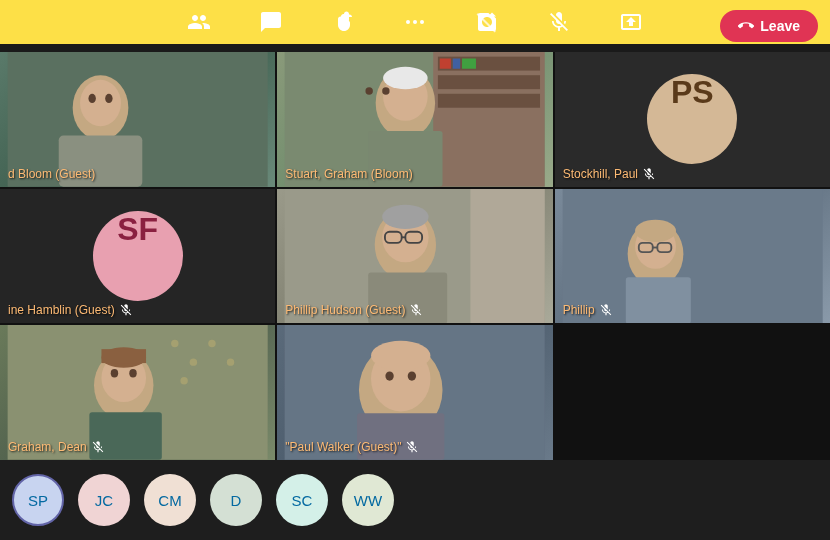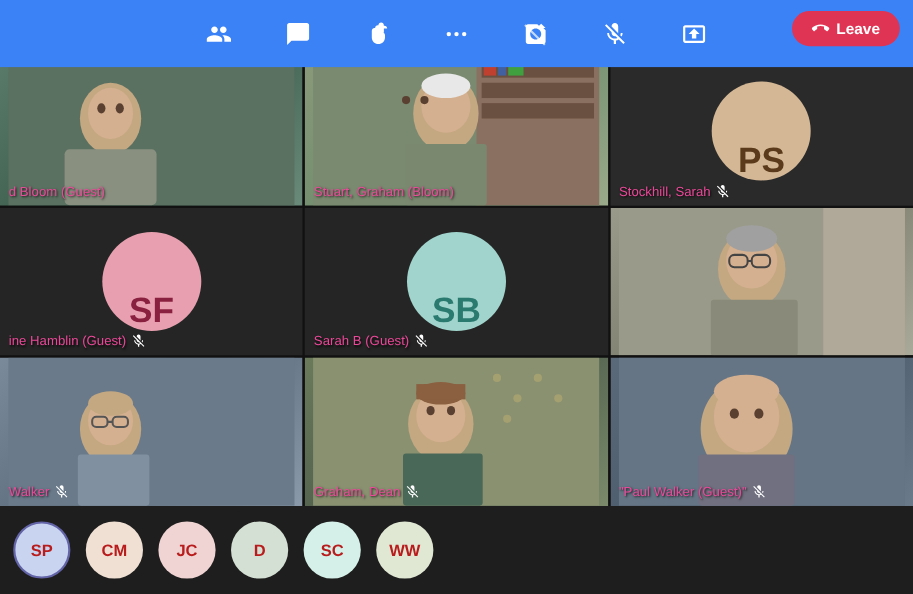--- a/index.html
+++ b/index.html
@@ -11,22 +11,22 @@
       overflow: hidden;
       position: relative;
     }
 
     
     .toolbar {
       position: absolute;
       top: 0;
       left: 0;
       right: 0;
-      height: 61px;
-      background: #3b82f6;
+      height: 44px;
+      background: #fde047;
       display: flex;
       align-items: center;
       justify-content: center;
       gap: 36px;
       z-index: 10;
     }
 
     .toolbar-icon {
       color: #fff;
       font-size: 20px;
@@ -76,21 +76,21 @@
       display: flex;
       align-items: center;
       justify-content: center;
     }
 
     
     .participant-label {
       position: absolute;
       bottom: 6px;
       left: 8px;
-      color: #ec4899;
+      color: #fdba74;
       font-size: 12px;
       font-weight: 500;
       text-shadow: 1px 1px 2px rgba(0,0,0,0.8);
       display: flex;
       align-items: center;
       gap: 4px;
       z-index: 5;
     }
 
     .mic-icon {
@@ -99,21 +99,21 @@
       display: inline-flex;
       align-items: center;
     }
 
     
     .avatar-circle {
       width: 90px;
       height: 90px;
       border-radius: 50%;
       display: flex;
-      align-items: flex-end;
+      align-items: flex-start;
       justify-content: center;
       font-size: 32px;
       font-weight: 600;
       color: white;
     }
 
     
     .video-bg-bloom {
       background: linear-gradient(135deg, #5a7a6a 0%, #3a5a4a 50%, #6a8a7a 100%);
       width: 100%;
@@ -184,22 +184,22 @@
     }
 
     .participant-avatar {
       width: 52px;
       height: 52px;
       border-radius: 50%;
       display: flex;
       align-items: center;
       justify-content: center;
       font-size: 15px;
-      font-weight: 700;
-      color: #b91c1c;
+      font-weight: 400;
+      color: #0369a1;
       flex-shrink: 0;
       cursor: pointer;
     }
 
     .participant-avatar.active {
       border: 2px solid #6264a7;
     }
   </style>
 </head>
 <body>
@@ -307,89 +307,84 @@
     <div class="participant-label">
       <span>Stuart, Graham (Bloom)</span>
     </div>
   </div>
 
   <div class="video-cell" style="background:#2a2a2a;">
     <div class="avatar-circle" style="background:#d4b896; color:#5a3a1a;">
       <span>PS</span>
     </div>
     <div class="participant-label">
-      <span>Stockhill, Sarah</span>
+      <span>Stockhill, Paul</span>
       <svg class="mic-icon" viewBox="0 0 24 24" fill="white">
         <path d="M19 11h-1.7c0 .74-.16 1.43-.43 2.05l1.23 1.23c.56-.98.9-2.09.9-3.28zm-4.02.17c0-.06.02-.11.02-.17V5c0-1.66-1.34-3-3-3S9 3.34 9 5v.18l5.98 5.99zM4.27 3L3 4.27l6.01 6.01V11c0 1.66 1.33 3 2.99 3 .22 0 .44-.03.65-.08l1.66 1.66c-.71.33-1.5.52-2.31.52-2.76 0-5.3-2.1-5.3-5.1H5c0 3.41 2.72 6.23 6 6.72V21h2v-3.28c.91-.13 1.77-.45 2.54-.9L19.73 21 21 19.73 4.27 3z"></path>
       </svg>
     </div>
   </div>
 
   <div class="video-cell" style="background:#252525;">
     <div class="avatar-circle" style="background:#e8a0b0; color:#8a2040;">
       <span>SF</span>
     </div>
     <div class="participant-label">
       <span>ine Hamblin (Guest)</span>
       <svg class="mic-icon" viewBox="0 0 24 24" fill="white">
         <path d="M19 11h-1.7c0 .74-.16 1.43-.43 2.05l1.23 1.23c.56-.98.9-2.09.9-3.28zm-4.02.17c0-.06.02-.11.02-.17V5c0-1.66-1.34-3-3-3S9 3.34 9 5v.18l5.98 5.99zM4.27 3L3 4.27l6.01 6.01V11c0 1.66 1.33 3 2.99 3 .22 0 .44-.03.65-.08l1.66 1.66c-.71.33-1.5.52-2.31.52-2.76 0-5.3-2.1-5.3-5.1H5c0 3.41 2.72 6.23 6 6.72V21h2v-3.28c.91-.13 1.77-.45 2.54-.9L19.73 21 21 19.73 4.27 3z"></path>
       </svg>
     </div>
   </div>
 
-  <div class="video-cell" style="background:#252525;">
-    <div class="avatar-circle" style="background:#a0d4cc; color:#2a7a70;">
-      <span>SB</span>
-    </div>
-    <div class="participant-label">
-      <span>Sarah B (Guest)</span>
-      <svg class="mic-icon" viewBox="0 0 24 24" fill="white">
-        <path d="M19 11h-1.7c0 .74-.16 1.43-.43 2.05l1.23 1.23c.56-.98.9-2.09.9-3.28zm-4.02.17c0-.06.02-.11.02-.17V5c0-1.66-1.34-3-3-3S9 3.34 9 5v.18l5.98 5.99zM4.27 3L3 4.27l6.01 6.01V11c0 1.66 1.33 3 2.99 3 .22 0 .44-.03.65-.08l1.66 1.66c-.71.33-1.5.52-2.31.52-2.76 0-5.3-2.1-5.3-5.1H5c0 3.41 2.72 6.23 6 6.72V21h2v-3.28c.91-.13 1.77-.45 2.54-.9L19.73 21 21 19.73 4.27 3z"></path>
-      </svg>
-    </div>
-  </div>
 
   <div class="video-cell">
     <div class="video-bg-phillip">
       <svg width="100%" height="100%" viewBox="0 0 280 145">
         <rect width="280" height="145" fill="#9a9a8a"></rect>
 
         <rect x="200" y="0" width="80" height="145" fill="#b0a898"></rect>
 
         <ellipse cx="130" cy="60" rx="33" ry="38" fill="#c4a882"></ellipse>
         <ellipse cx="130" cy="52" rx="25" ry="27" fill="#d4b090"></ellipse>
 
         <rect x="108" y="46" width="18" height="12" rx="5" fill="none" stroke="#444" stroke-width="2"></rect>
         <rect x="130" y="46" width="18" height="12" rx="5" fill="none" stroke="#444" stroke-width="2"></rect>
         <line x1="126" y1="52" x2="130" y2="52" stroke="#444" stroke-width="2"></line>
         <rect x="90" y="90" width="85" height="55" rx="3" fill="#8a8a7a"></rect>
 
         <ellipse cx="130" cy="30" rx="25" ry="13" fill="#a0a0a0"></ellipse>
       </svg>
     </div>
+    <div class="participant-label">
+      <span>Phillip Hudson (Guest)</span>
+      <svg class="mic-icon" viewBox="0 0 24 24" fill="white">
+        <path d="M19 11h-1.7c0 .74-.16 1.43-.43 2.05l1.23 1.23c.56-.98.9-2.09.9-3.28zm-4.02.17c0-.06.02-.11.02-.17V5c0-1.66-1.34-3-3-3S9 3.34 9 5v.18l5.98 5.99zM4.27 3L3 4.27l6.01 6.01V11c0 1.66 1.33 3 2.99 3 .22 0 .44-.03.65-.08l1.66 1.66c-.71.33-1.5.52-2.31.52-2.76 0-5.3-2.1-5.3-5.1H5c0 3.41 2.72 6.23 6 6.72V21h2v-3.28c.91-.13 1.77-.45 2.54-.9L19.73 21 21 19.73 4.27 3z"></path>
+      </svg>
+    </div>
   </div>
 
   <div class="video-cell">
     <div class="video-bg-martin">
       <svg width="100%" height="100%" viewBox="0 0 280 145">
         <rect width="280" height="145" fill="#6a7a8a"></rect>
 
         <ellipse cx="100" cy="70" rx="30" ry="35" fill="#c4a882"></ellipse>
         <ellipse cx="100" cy="62" rx="22" ry="24" fill="#d4b090"></ellipse>
 
         <rect x="82" y="58" width="15" height="10" rx="4" fill="none" stroke="#555" stroke-width="2"></rect>
         <rect x="102" y="58" width="15" height="10" rx="4" fill="none" stroke="#555" stroke-width="2"></rect>
         <line x1="97" y1="63" x2="102" y2="63" stroke="#555" stroke-width="2"></line>
 
         <ellipse cx="100" cy="45" rx="22" ry="12" fill="#c4a882"></ellipse>
         <rect x="68" y="95" width="70" height="50" rx="3" fill="#8090a0"></rect>
       </svg>
     </div>
     <div class="participant-label">
-      <span>Walker</span>
+      <span>Phillip</span>
       <svg class="mic-icon" viewBox="0 0 24 24" fill="white">
         <path d="M19 11h-1.7c0 .74-.16 1.43-.43 2.05l1.23 1.23c.56-.98.9-2.09.9-3.28zm-4.02.17c0-.06.02-.11.02-.17V5c0-1.66-1.34-3-3-3S9 3.34 9 5v.18l5.98 5.99zM4.27 3L3 4.27l6.01 6.01V11c0 1.66 1.33 3 2.99 3 .22 0 .44-.03.65-.08l1.66 1.66c-.71.33-1.5.52-2.31.52-2.76 0-5.3-2.1-5.3-5.1H5c0 3.41 2.72 6.23 6 6.72V21h2v-3.28c.91-.13 1.77-.45 2.54-.9L19.73 21 21 19.73 4.27 3z"></path>
       </svg>
     </div>
   </div>
 
   <div class="video-cell">
     <div class="video-bg-hamblin">
       <svg width="100%" height="100%" viewBox="0 0 280 145">
         <rect width="280" height="145" fill="#6a7a5a"></rect>
@@ -443,18 +438,18 @@
       <svg class="mic-icon" viewBox="0 0 24 24" fill="white">
         <path d="M19 11h-1.7c0 .74-.16 1.43-.43 2.05l1.23 1.23c.56-.98.9-2.09.9-3.28zm-4.02.17c0-.06.02-.11.02-.17V5c0-1.66-1.34-3-3-3S9 3.34 9 5v.18l5.98 5.99zM4.27 3L3 4.27l6.01 6.01V11c0 1.66 1.33 3 2.99 3 .22 0 .44-.03.65-.08l1.66 1.66c-.71.33-1.5.52-2.31.52-2.76 0-5.3-2.1-5.3-5.1H5c0 3.41 2.72 6.23 6 6.72V21h2v-3.28c.91-.13 1.77-.45 2.54-.9L19.73 21 21 19.73 4.27 3z"></path>
       </svg>
     </div>
   </div>
 
 </div>
 
 <div class="participants-bar">
 <div class="participant-avatar active" style="background: rgb(200, 212, 240); border: 2px solid rgb(98, 100, 167);">SP</div>
+    <div class="participant-avatar" style="background: rgb(240, 212, 212);">JC</div>
     <div class="participant-avatar" style="background: rgb(240, 224, 212);">CM</div>
-    <div class="participant-avatar" style="background: rgb(240, 212, 212);">JC</div>
     <div class="participant-avatar" style="background: rgb(212, 224, 212);">D</div>
     <div class="participant-avatar" style="background: rgb(212, 240, 232);">SC</div>
     <div class="participant-avatar" style="background: rgb(224, 232, 212);">WW</div>
   </div>
 
 </body></html>

